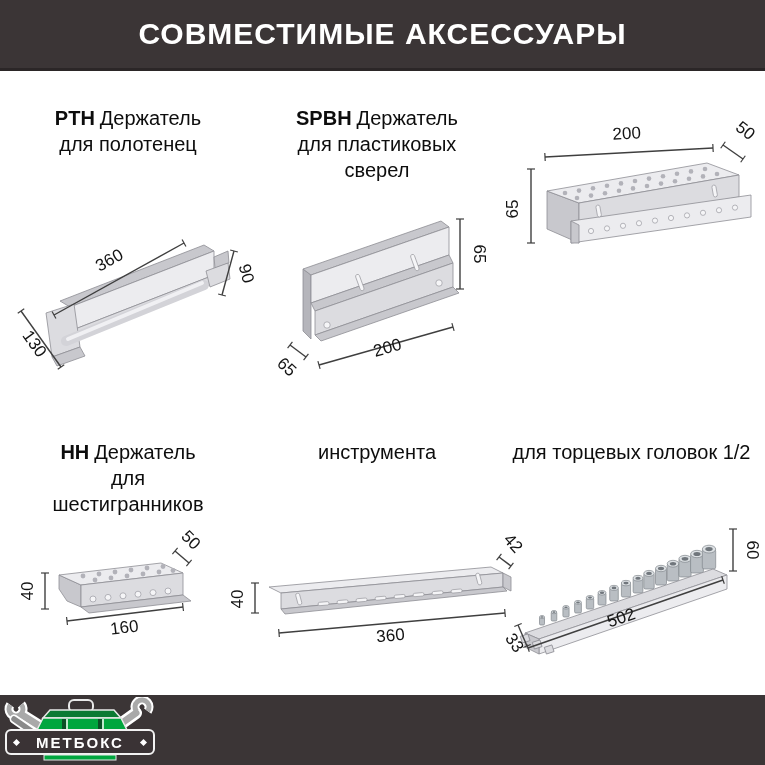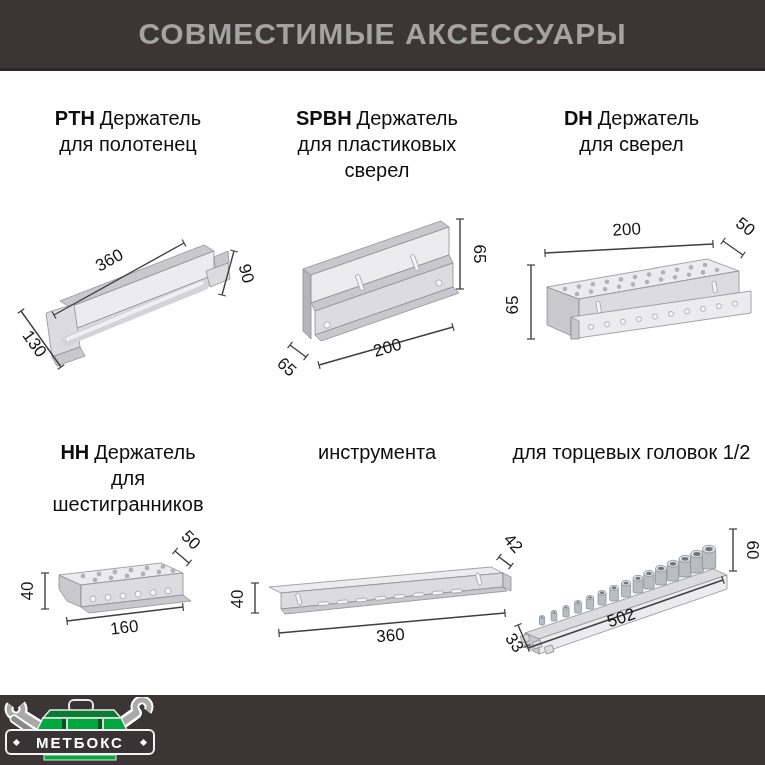--- a/index.html
+++ b/index.html
@@ -7,21 +7,21 @@
     width:765px;height:765px;overflow:hidden;background:#fff;
     font-family:"Liberation Sans",sans-serif;
   }
   
   .banner{background:#3B3536;}
   .header{
     height:68px;border-bottom:3px solid #2b2627;
     display:flex;align-items:center;justify-content:center;
   }
   .header h1{
-    margin:0;color:#a3a3a3;font-size:30px;font-weight:700;letter-spacing:1px;text-align:center;
+    margin:0;color:#ffffff;font-size:30px;font-weight:700;letter-spacing:1px;text-align:center;
   }
   .footer{
     height:70px;display:flex;align-items:center;box-sizing:border-box;
   }
   
   .main{
     height:624px;box-sizing:border-box;padding:34px 4px 0;
     display:grid;grid-template-columns:248px 250px 259px;
     justify-content:center;row-gap:24px;
   }
@@ -122,25 +122,20 @@
       <path class="tick" d="M-4 0 L4 0" transform="translate(190,126) rotate(74)"></path>
       <text class="dimtxt" transform="translate(126,152) rotate(-16)">200</text>
       <line class="dim" x1="27" y1="144" x2="43" y2="156"></line>
       <path class="tick" d="M-4 0 L4 0" transform="translate(27,144) rotate(127)"></path>
       <path class="tick" d="M-4 0 L4 0" transform="translate(43,156) rotate(127)"></path>
       <text class="dimtxt" transform="translate(20,170) rotate(42)">65</text>
     </svg>
   </div>
 
   <div class="card row1">
-    <div class="title">
-      <div><span class="code">DH</span><span>Держатель</span></div>
-      <div>для сверел</div>
-      <div></div>
-    </div>
     <svg width="250" height="180" viewBox="0 0 250 180">
       <polygon class="f3" points="40,86 72,98 72,138 40,124"></polygon>
       <polygon class="f1" points="40,86 200,58 232,70 72,98"></polygon>
       <g class="dot">
         <circle cx="58" cy="88" r="2.3"></circle>
           <circle cx="72" cy="85.6" r="2.3"></circle>
           <circle cx="86" cy="83.2" r="2.3"></circle>
           <circle cx="100" cy="80.8" r="2.3"></circle>
           <circle cx="114" cy="78.4" r="2.3"></circle>
           <circle cx="128" cy="76" r="2.3"></circle>

